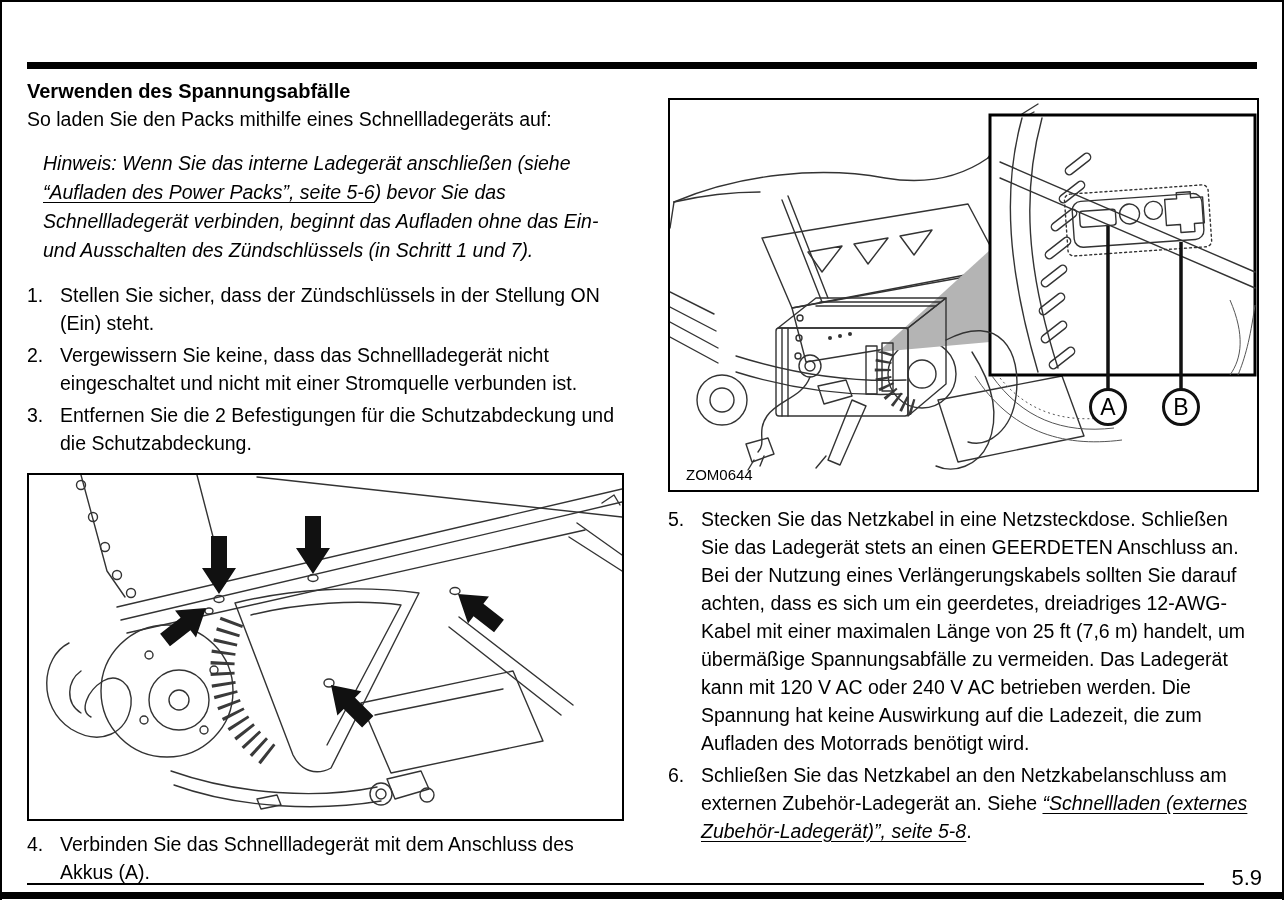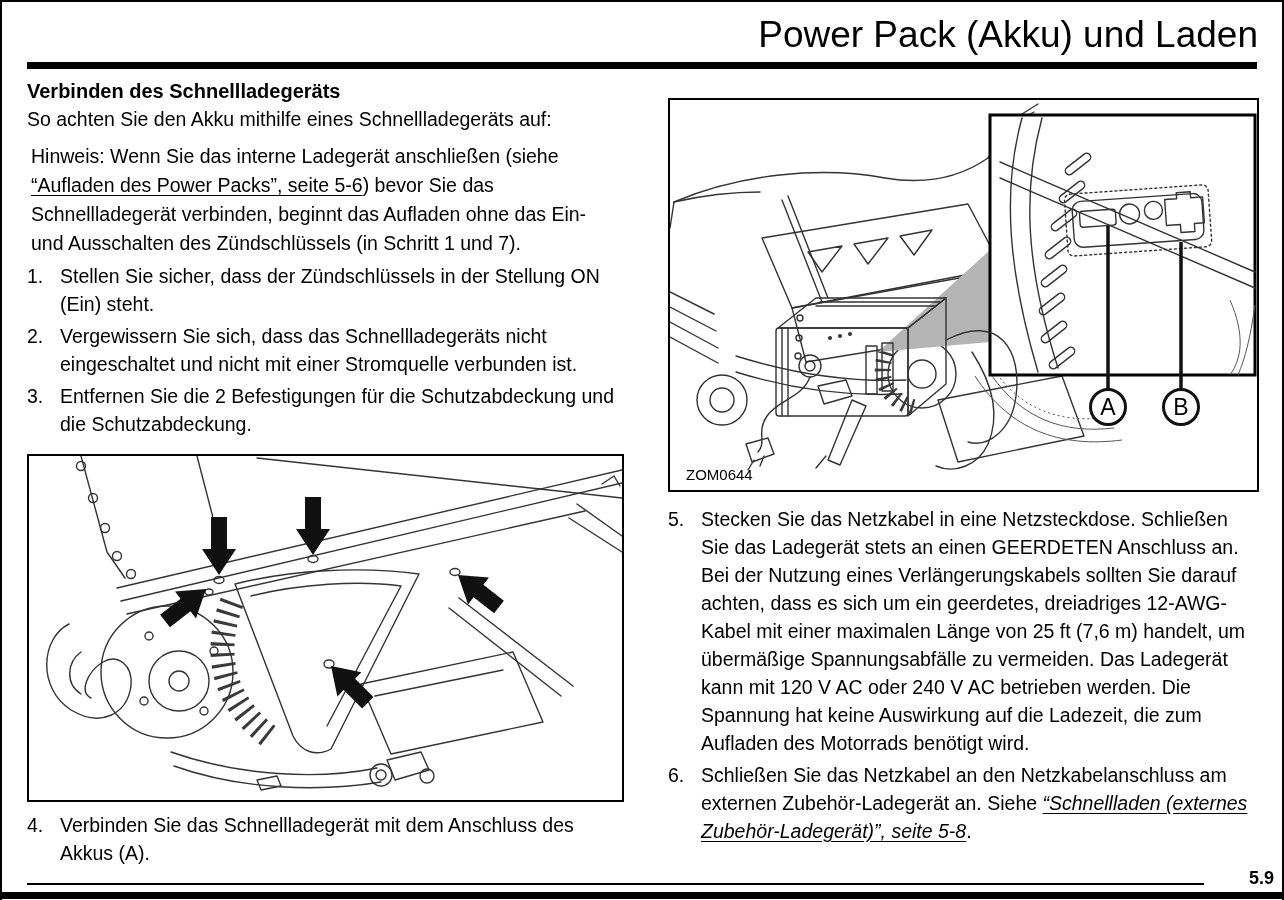--- a/index.html
+++ b/index.html
@@ -10,72 +10,71 @@
   .sheet-border { position:absolute; inset:0; border:2px solid #000; border-bottom:none; pointer-events:none; z-index:5; }
 
   .page-title { position:absolute; top:13px; right:26px; margin:0; font-size:37px; font-weight:400; line-height:44px; white-space:nowrap; }
   .header-rule { position:absolute; left:27px; top:62px; width:1230px; height:7px; background:#000; }
 
   .col-left  { position:absolute; left:27px;  top:80px; width:601px; }
   .col-right { position:absolute; left:668px; top:98px; width:591px; }
 
   .section-heading { font-size:20px; font-weight:bold; margin:0 0 4px 0; line-height:22px; }
   .intro { font-size:19.5px; line-height:27px; margin:0 0 9px 0; }
-  .note  { font-size:19.5px; line-height:29px; margin:4px; }
+  .note  { font-size:19.5px; line-height:29px; font-style:italic; margin:16px; }
   .xref  { text-decoration:underline; text-underline-offset:3px; }
 
   .steps { margin-top:0; }
   .step { display:flex; font-size:19.5px; line-height:28px; margin-bottom:4px; }
   .step-num  { flex:0 0 33px; }
   .step-text { flex:1; }
 
   .figure-box { border:2px solid #000; box-sizing:border-box; background:#fff; }
   .figure-1 { margin-top:16px; width:597px; height:348px; }
   .figure-2 { width:591px; height:394px; }
   .figure-box svg { display:block; width:100%; height:100%; }
 
   .step-4 { margin-top:9px; }
   .steps-right { margin-top:13px; }
 
   .footer-rule { position:absolute; left:27px; top:883px; width:1177px; height:2px; background:#000; }
-  .page-number { position:absolute; top:866px; right:10px; font-size:18px; line-height:24px;font-weight:bold; }
+  .page-number { position:absolute; top:866px; right:22px; font-size:22px; line-height:24px; }
   .bottom-bar  { position:absolute; left:0; top:892px; width:1284px; height:7px; background:#000; }
 
   .line { stroke:#333; stroke-width:1.4; fill:none; stroke-linecap:round; stroke-linejoin:round; }
   .thin { stroke:#555; stroke-width:1; fill:none; }
   .fins { stroke:#3a3a3a; fill:none; }
   .arrow { fill:#111; }
   .callout-line { stroke:#111; stroke-width:3.5; }
   .callout-circle { fill:#fff; stroke:#111; stroke-width:3; }
   .callout-letter { font-family:"Liberation Sans", sans-serif; font-size:23px; fill:#000; text-anchor:middle; }
   .fig-code { font-family:"Liberation Sans", sans-serif; font-size:15px; fill:#000; }
   .dash { stroke-dasharray:2 3; }
 </style>
 </head>
 <body>
 
 <div class="sheet">
   <div class="sheet-border"></div>
 
-  <h1 class="page-title">Power Pack (Akku) und Laden</h1>
   <div class="header-rule"></div>
 
   <div class="col-left">
-    <h2 class="section-heading">Verbinden des Schnellladegeräts</h2>
-    <p class="intro">So achten Sie den Akku mithilfe eines Schnellladegeräts auf:</p>
+    <h2 class="section-heading">Verwenden des Spannungsabfälle</h2>
+    <p class="intro">So laden Sie den Packs mithilfe eines Schnellladegeräts auf:</p>
     <p class="note"><span>Hinweis: Wenn Sie das interne Ladegerät anschließen (siehe </span><span class="xref">“Aufladen des Power Packs”, seite 5-6</span><span>) bevor Sie das Schnellladegerät verbinden, beginnt das Aufladen ohne das Ein- und Ausschalten des Zündschlüssels (in Schritt 1 und 7).</span></p>
 
     <div class="steps">
       <div class="step">
         <span class="step-num">1.</span>
         <span class="step-text">Stellen Sie sicher, dass der Zündschlüssels in der Stellung ON (Ein) steht.</span>
       </div>
       <div class="step">
         <span class="step-num">2.</span>
-        <span class="step-text">Vergewissern Sie sich, dass das Schnellladegeräts nicht eingeschaltet und nicht mit einer Stromquelle verbunden ist.</span>
+        <span class="step-text">Vergewissern Sie keine, dass das Schnellladegerät nicht eingeschaltet und nicht mit einer Stromquelle verbunden ist.</span>
       </div>
       <div class="step">
         <span class="step-num">3.</span>
         <span class="step-text">Entfernen Sie die 2 Befestigungen für die Schutzabdeckung und die Schutzabdeckung.</span>
       </div>
     </div>
 
     <div class="figure-box figure-1">
       <svg viewBox="0 0 593 344" aria-hidden="true">
 

